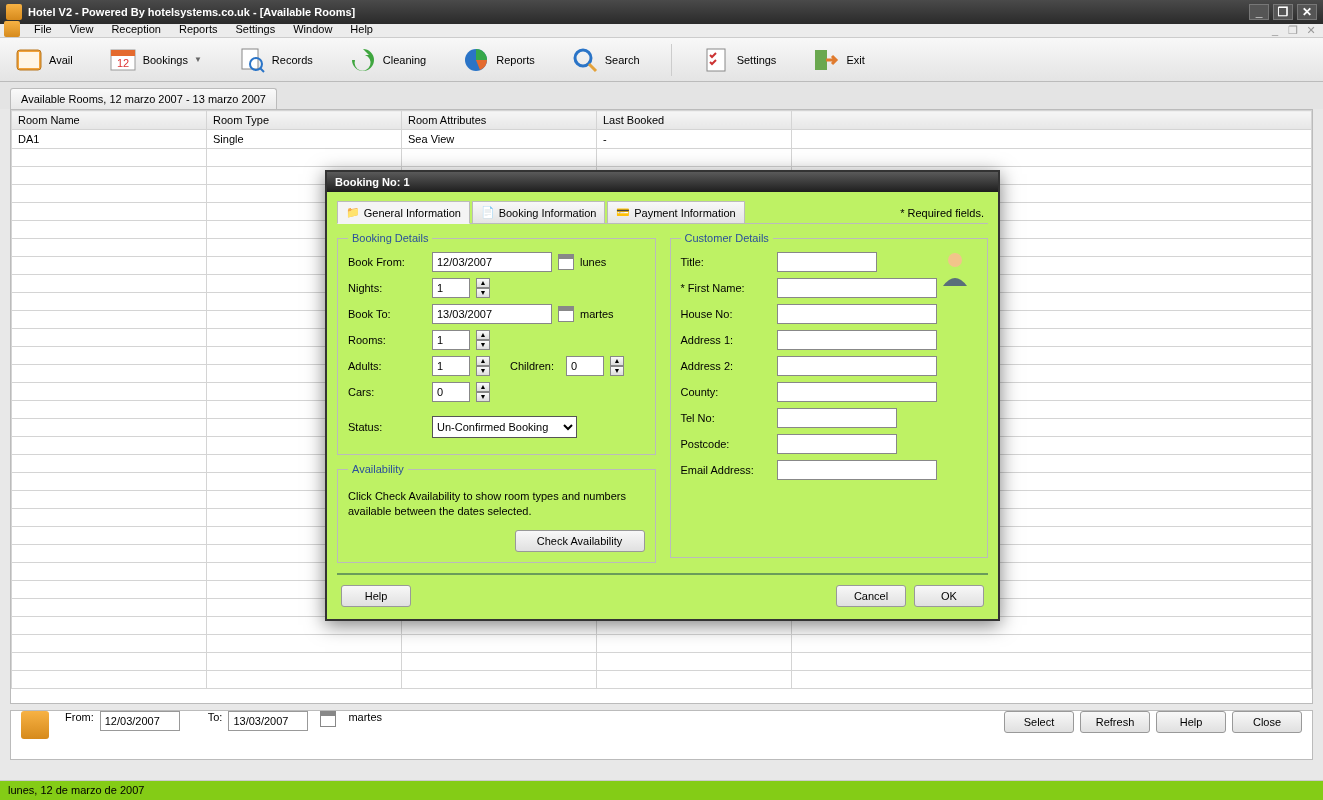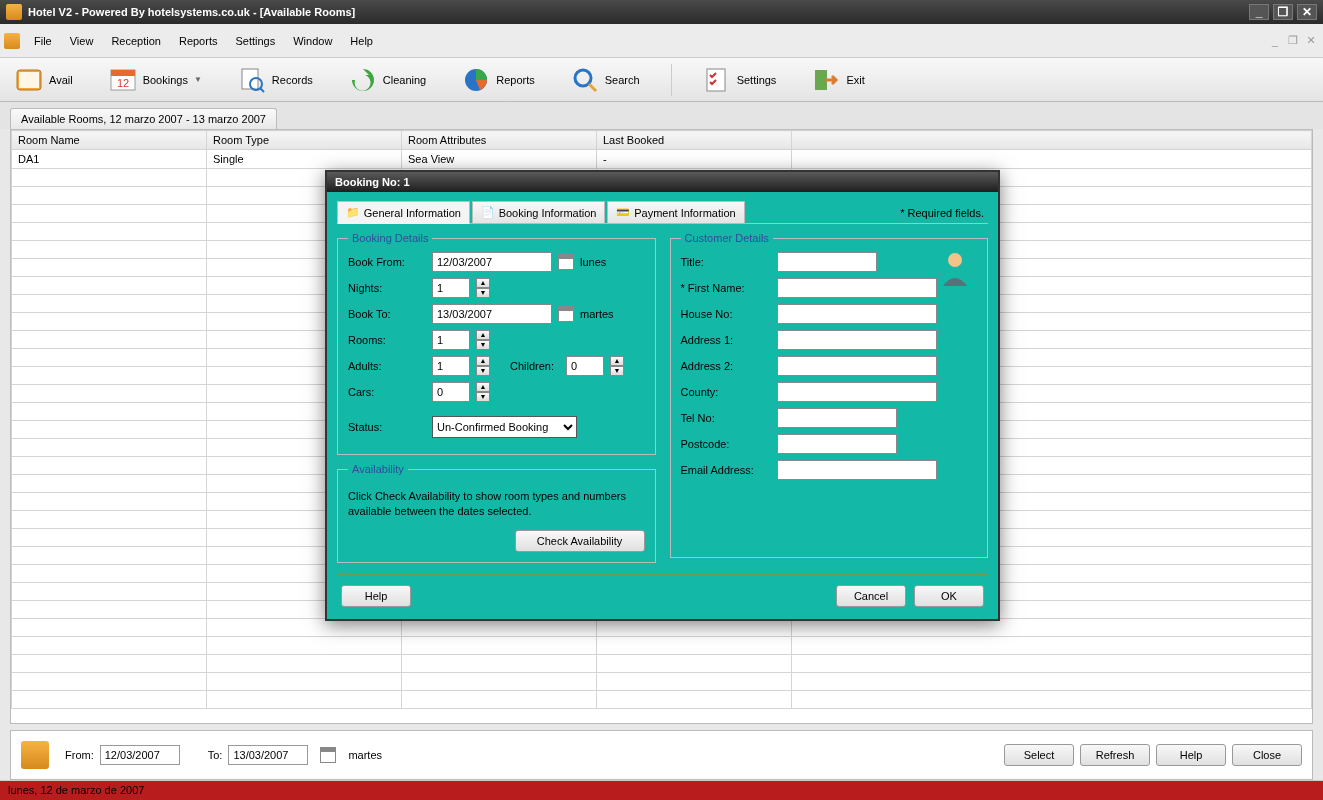--- a/index.html
+++ b/index.html
@@ -6,21 +6,21 @@
 body { background: #e8e8e8; width: 1323px; height: 800px; overflow: hidden; position: relative; }
 
 
 .titlebar { background: linear-gradient(#4a4a4a,#2a2a2a); height: 24px; display: flex; align-items: center; color: #fff; padding: 0 6px; }
 .titlebar .app-icon { width: 16px; height: 16px; background: linear-gradient(#f7b244,#d68a1c); border-radius: 2px; margin-right: 6px; }
 .titlebar .title { flex: 1; font-weight: bold; }
 .titlebar .win-btns { display: flex; gap: 4px; }
 .titlebar .win-btn { width: 20px; height: 16px; background: #555; color:#fff; display: flex; align-items:center; justify-content:center; border:1px solid #777; cursor:pointer; font-size:12px; font-weight:bold; }
 
 
-.menubar { background: #ececec; height: 34px; display:flex; align-items:center; padding: 0 4px; border-bottom:1px solid #ccc; gap:2px; }
+.menubar { background: #ececec; height: 14px; display:flex; align-items:flex-end; padding: 0 4px; border-bottom:1px solid #ccc; gap:2px; }
 .menubar .app-icon-sm { width:16px; height:16px; background: linear-gradient(#f7b244,#d68a1c); border-radius:2px; margin-right:4px;}
 .menubar .menu-item { padding: 2px 8px; cursor: pointer; }
 .menubar .mdi-btns { margin-left:auto; display:flex; gap:2px;}
 .menubar .mdi-btn { width:16px; height:14px; color:#999; display:flex; align-items:center; justify-content:center; cursor:pointer;}
 
 
 .toolbar { background: linear-gradient(#f8f8f8,#e4e4e4); height: 44px; display:flex; align-items:center; padding: 0 6px; border-bottom:1px solid #bbb; gap: 18px; }
 .tool-btn { display:flex; align-items:center; gap:6px; padding:4px 8px; cursor:pointer; border:1px solid transparent; border-radius:3px; height:36px;}
 .tool-btn .icon { width:28px; height:28px; display:flex; align-items:center; justify-content:center; }
 .tool-sep { width:1px; height:32px; background:#ccc; margin:0 4px;}
@@ -33,33 +33,33 @@
 
 .content-wrap { margin: 0 10px 6px 10px; border:1px solid #bbb; background:#fff; height: 595px; }
 
 
 table.grid { width:100%; border-collapse:collapse; }
 table.grid th, table.grid td { border:1px solid #d4d4d4; padding:3px 6px; text-align:left; height:18px; font-weight:normal; }
 table.grid th { background: linear-gradient(#f6f6f6,#e6e6e6); }
 .grid-body-rows td { height:17px; }
 
 
-.bottombar { margin: 0 10px; background:#fff; border:1px solid #bbb; height:50px; display:flex; align-items:center; padding:0 10px; gap:6px;}
+.bottombar { margin: 0 10px; background:#fff; border:1px solid #bbb; height:50px; display:flex; align-items:flex-start; padding:0 10px; gap:6px;}
 .bottombar .spacer { flex:1; }
 .bottombar input[type=text]{ width:80px; height:20px; border:1px solid #999; background:#fff; padding:0 4px;}
 .book-icon { width:28px; height:28px; background: linear-gradient(#f7b244,#d68a1c); border-radius:3px; }
 .cal-icon { width:16px; height:16px; background:#fff; border:1px solid #888; position:relative; }
 .cal-icon:before{content:""; position:absolute; top:0;left:0;right:0;height:4px;background:#888;}
 button.std { background:linear-gradient(#f8f8f8,#e0e0e0); border:1px solid #999; padding:4px 14px; min-width:70px; border-radius:3px; cursor:pointer; }
 
 
-.statusbar{ position:absolute; bottom:0; left:0; right:0; height:20px; background:#b91c1c; border-top:1px solid #ccc; padding:3px 8px;}
-
-
-.modal { position:absolute; top:170px; left:325px; width:675px; background:#14b8a6; border:2px solid #333; box-shadow:0 4px 18px rgba(0,0,0,.5); }
+.statusbar{ position:absolute; bottom:0; left:0; right:0; height:20px; background:#84cc16; border-top:1px solid #ccc; padding:3px 8px;}
+
+
+.modal { position:absolute; top:170px; left:325px; width:675px; background:#bef264; border:2px solid #333; box-shadow:0 4px 18px rgba(0,0,0,.5); }
 .modal-title { background:linear-gradient(#5a5a5a,#1e1e1e); color:#fff; padding:4px 8px; font-weight:bold; }
 .modal-body { padding:8px 10px; }
 
 .tab-row { display:flex; gap:2px; border-bottom:1px solid #bbb; align-items:flex-end; }
 .tab-row .mtab { background:linear-gradient(#f8f8f8,#e4e4e4); border:1px solid #bbb; border-bottom:none; padding:4px 8px; display:flex; align-items:center; gap:4px; cursor:pointer;}
 .tab-row .mtab.active{ background:#f4f4f4; border-bottom:1px solid #f4f4f4; position:relative; top:1px;}
 .req-note { margin-left:auto; padding:4px 4px; }
 
 fieldset.grp { border:1px solid #bbb; margin-top:8px; padding:8px 10px 10px 10px; }
 fieldset.grp legend { color:#2a4f9c; padding:0 4px; }

